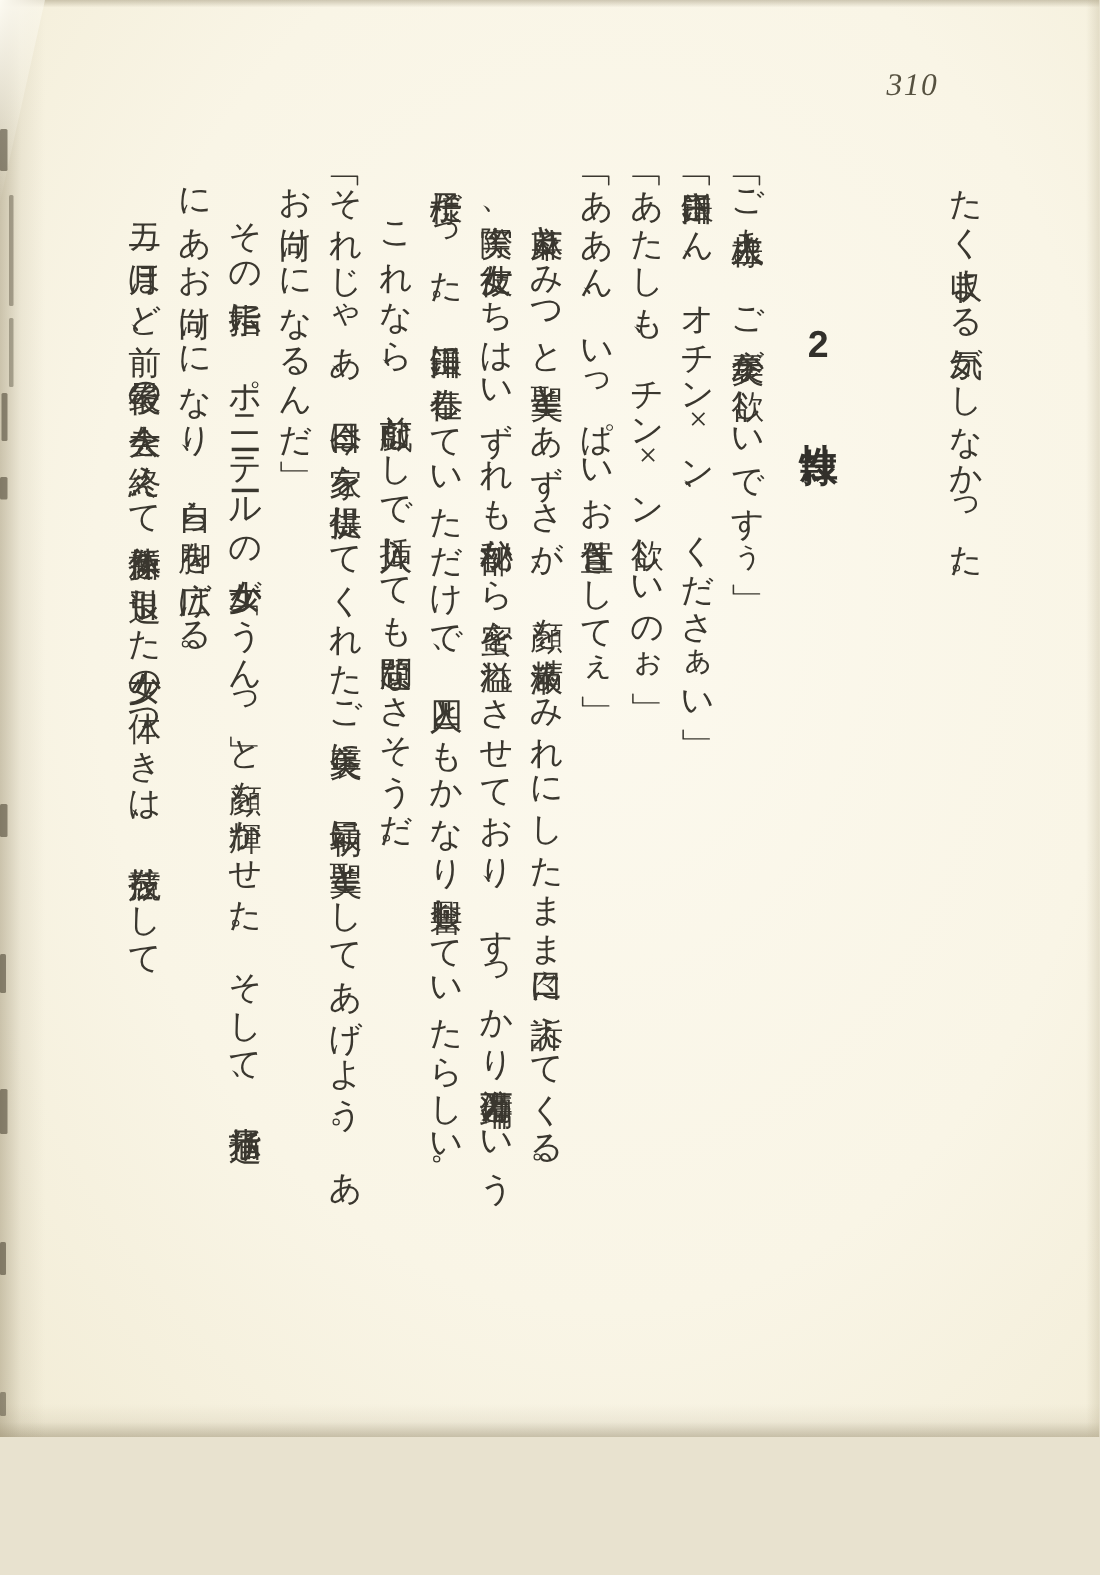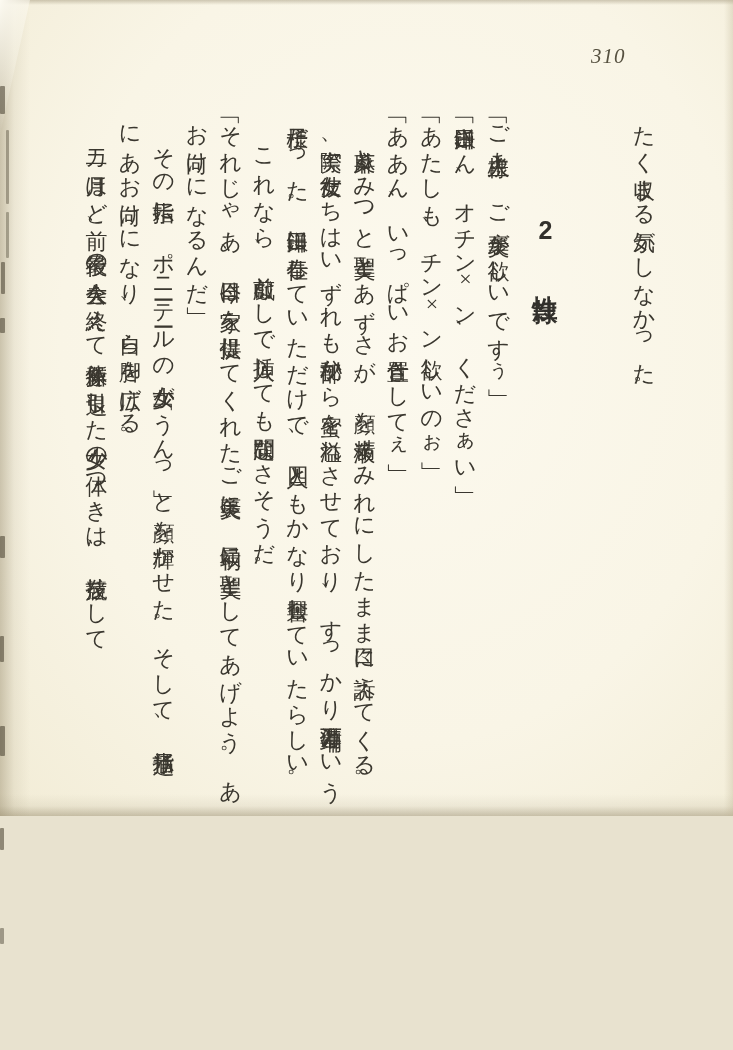--- a/index.html
+++ b/index.html
@@ -8,21 +8,21 @@
     --heading-ink:#32302b;
     --page-number-ink:#565140;
   }
   html,body{margin:0;padding:0;}
   body{
     width:733px;height:1050px;overflow:hidden;
     font-family:"Liberation Serif","DejaVu Serif",serif;
     background:#e8e2cf;
   }
   .page{
-    position:relative;width:733px;height:816px;
+    position:relative;width:733px;height:958px;
     background:
       linear-gradient(90deg, rgba(150,138,108,.45) 0px, rgba(150,138,108,.12) 14px, rgba(150,138,108,0) 30px),
       linear-gradient(270deg, rgba(190,180,150,.35) 0px, rgba(190,180,150,0) 9px),
       linear-gradient(180deg, rgba(140,128,98,.40) 0px, rgba(140,128,98,0) 5px),
       linear-gradient(0deg, rgba(140,128,98,.45) 0px, rgba(140,128,98,.10) 10px, rgba(140,128,98,0) 22px),
       radial-gradient(ellipse at 55% 42%, #fcf9ee 0%, var(--paper) 60%, #f2ecd6 100%);
     text-decoration: underline;
   }
   
   .corner{

